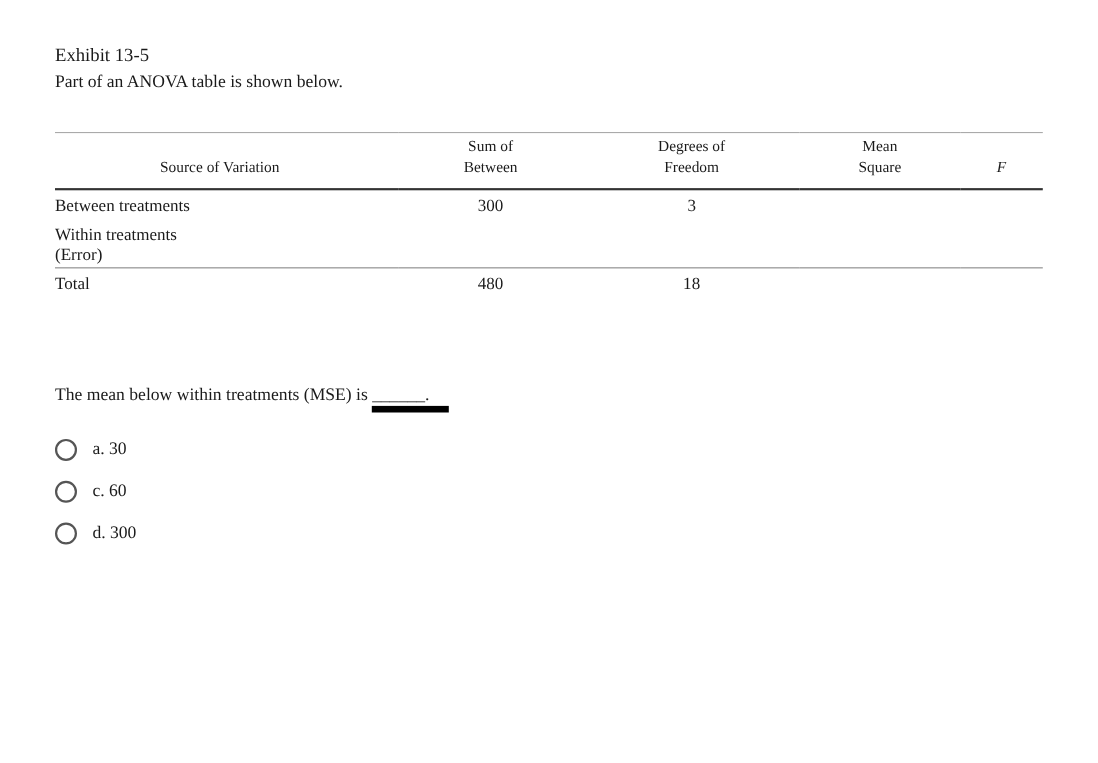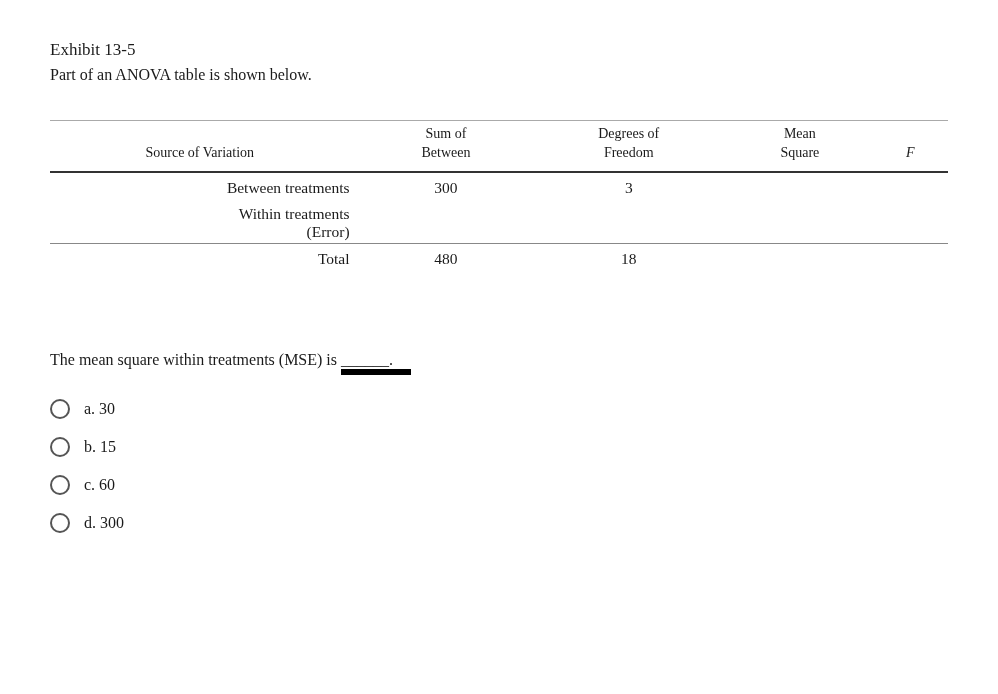--- a/index.html
+++ b/index.html
@@ -58,21 +58,21 @@
     }
 
     .anova-table tbody tr td {
       padding: 6px 12px;
       font-size: 15.5px;
       text-align: center;
       vertical-align: middle;
     }
 
     .anova-table tbody tr td:first-child {
-      text-align: right;
+      text-align: left;
       padding-left: 0;
     }
 
     .row-between td {
       padding-top: 10px;
     }
 
     .row-total td {
       border-top: 1.5px solid #888;
       padding-top: 8px;
@@ -171,31 +171,27 @@
       <td>Total</td>
       <td>480</td>
       <td>18</td>
       <td></td>
       <td></td>
     </tr>
   </tbody>
 </table>
 
 <p class="question-text">
-  <span>The mean square within treatments (MSE) is</span> <span class="underline">______.</span>
+  <span>The mean below within treatments (MSE) is</span> <span class="underline">______.</span>
 </p>
 
 <ul class="options-list">
   <li class="option-item">
     <span class="radio-circle"></span>
     <span class="option-label">a. 30</span>
-  </li>
-  <li class="option-item">
-    <span class="radio-circle"></span>
-    <span class="option-label">b. 15</span>
   </li>
   <li class="option-item">
     <span class="radio-circle"></span>
     <span class="option-label">c. 60</span>
   </li>
   <li class="option-item">
     <span class="radio-circle"></span>
     <span class="option-label">d. 300</span>
   </li>
 </ul>

